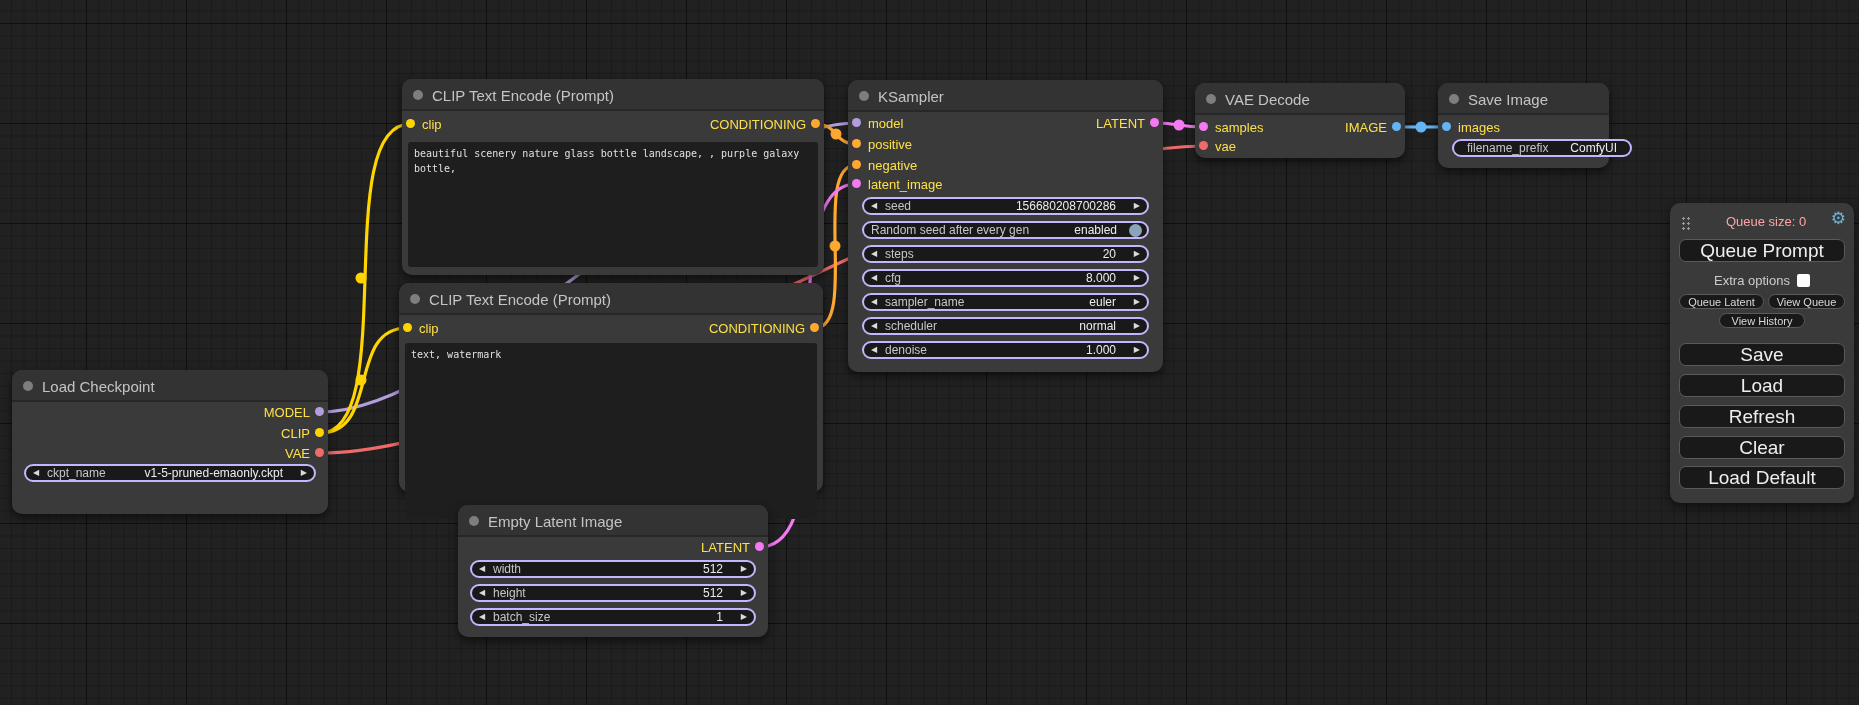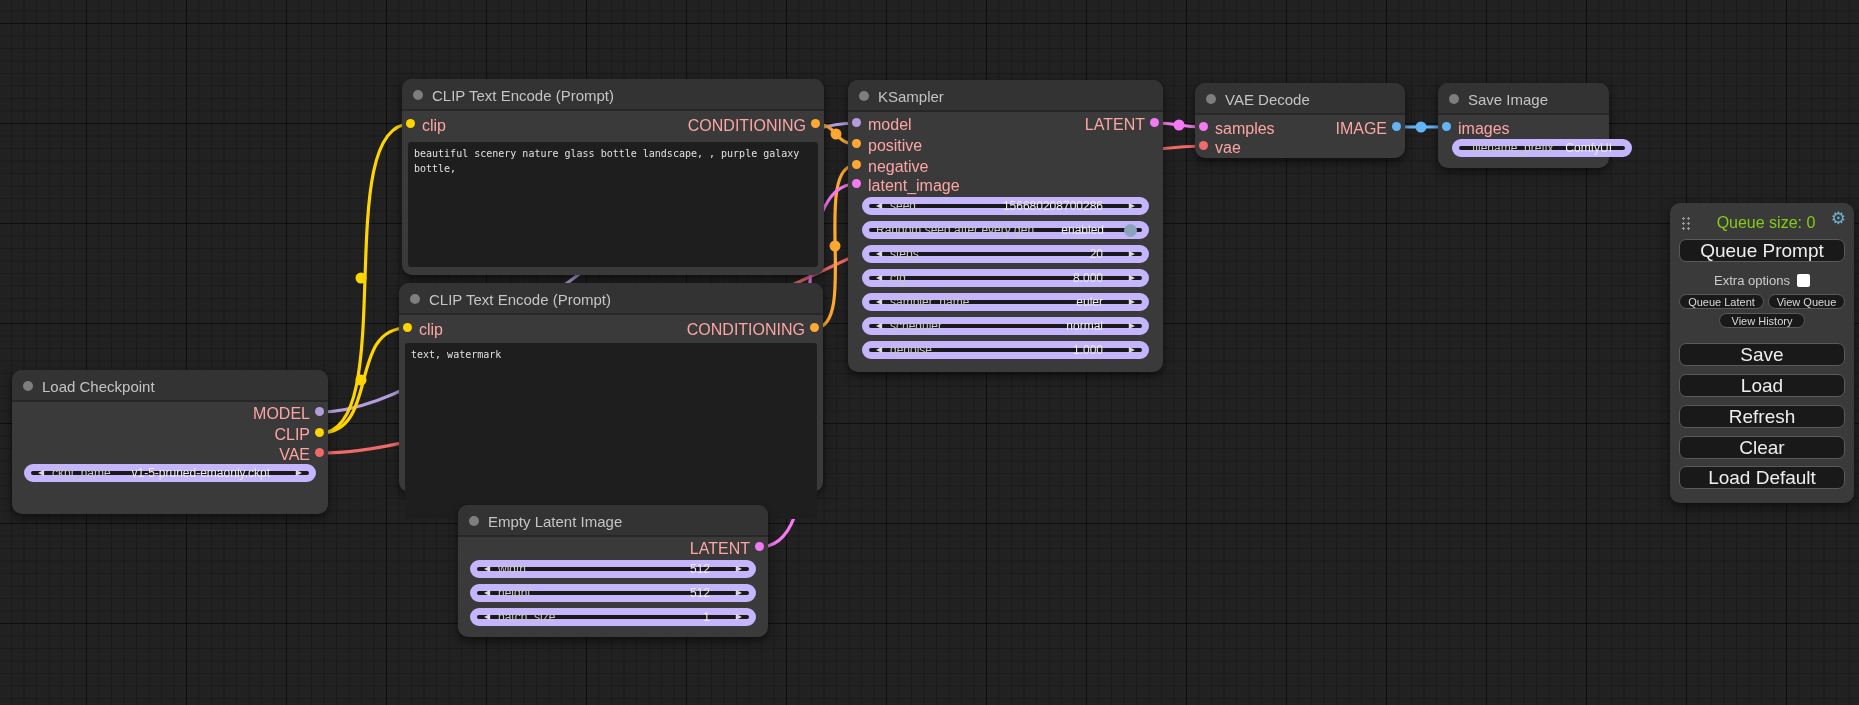--- a/index.html
+++ b/index.html
@@ -23,42 +23,42 @@
   .ntitle{position:absolute;left:0;top:0;right:0;height:32px;background:#333333;
           border-radius:10px 10px 0 0;box-shadow:inset 0 -2px 0 rgba(0,0,0,.22);}
   .tdot{position:absolute;left:11px;top:11px;width:10px;height:10px;border-radius:50%;background:#7e7e7e;}
   .ttext{position:absolute;left:30px;top:8px;font-size:15px;color:#c4c4c4;white-space:nowrap;}
 
   .sock{position:absolute;width:9px;height:9px;border-radius:50%;}
   .sock.in{left:4px;} .sock.out{right:4px;}
   .c-model{background:#b39ddb;} .c-clip{background:#ffd500;} .c-vae{background:#f16a6a;}
   .c-cond{background:#ffa931;}  .c-latent{background:#f579f2;} .c-image{background:#64b5f6;}
 
-  .slabel{position:absolute;font-size:16px;color:#fca5a5;white-space:nowrap;}
+  .slabel{position:absolute;font-size:13px;color:#fde047;white-space:nowrap;}
   .slabel.in{left:20px;} .slabel.out{right:18px;text-align:right;}
 
   .widget{position:absolute;height:18px;box-sizing:border-box;background:#191919;
-          border:7px solid #c4b5fd;border-radius:10px;display:flex;align-items:center;
+          border:2px solid #c4b5fd;border-radius:10px;display:flex;align-items:center;
           padding:0 7px;font-size:12px;color:#c6c6c6;}
   .arrow{font-family:"DejaVu Sans",sans-serif;font-size:8px;color:#dadada;flex:0 0 12px;line-height:16px;}
   .arrow.r{text-align:right;}
   .wname{margin-left:2px;white-space:nowrap;}
-  .wval{margin-left:auto;margin-right:20px;color:#ececec;white-space:nowrap;}
+  .wval{margin-left:auto;margin-right:12px;color:#ececec;white-space:nowrap;}
   .toggle{flex:0 0 13px;height:13px;border-radius:50%;background:#8ba4bd;margin-right:-2px;}
 
   .prompt{position:absolute;box-sizing:border-box;background:#1e1e1e;border-radius:3px;
           padding:4px 6px;font-family:"DejaVu Sans Mono",monospace;font-size:10px;
           line-height:15px;color:#e0e0e0;white-space:pre-wrap;word-wrap:break-word;overflow:hidden;}
 
   .panel{position:absolute;left:1670px;top:203px;width:184px;height:300px;z-index:3;
          background:#3a3a3a;border-radius:10px;box-shadow:0 4px 12px rgba(0,0,0,.55);color:#d6d6d6;}
   .drag{position:absolute;left:11px;top:13px;width:10px;height:15px;
         background-image:radial-gradient(#9b9b9b 1.1px, transparent 1.3px);
         background-size:5px 5px;background-position:0 0;}
-  .qsize{position:absolute;left:0;right:0;top:11px;text-align:center;font-size:16px;color:#84cc16;margin-left:8px;}
+  .qsize{position:absolute;left:0;right:0;top:11px;text-align:center;font-size:13px;color:#fca5a5;margin-left:8px;}
   .gear{position:absolute;right:8px;top:7px;font-family:"DejaVu Sans",sans-serif;
         font-size:17px;color:#6fb3d2;line-height:17px;}
   .btn{position:absolute;box-sizing:border-box;background:#191919;border:1px solid #5a5a5a;
        display:flex;align-items:center;justify-content:center;color:#eeeeee;}
   .btn.big{left:9px;width:166px;height:23px;border-radius:7px;font-size:19px;}
   .btn.small{height:15px;border-radius:8px;font-size:11px;color:#d9d9d9;}
   .extra{position:absolute;left:0;right:0;top:70px;height:14px;display:flex;
          align-items:center;justify-content:center;gap:7px;font-size:13px;color:#cccccc;}
   .cb{width:13px;height:13px;background:#ffffff;border-radius:2px;}
 </style>

